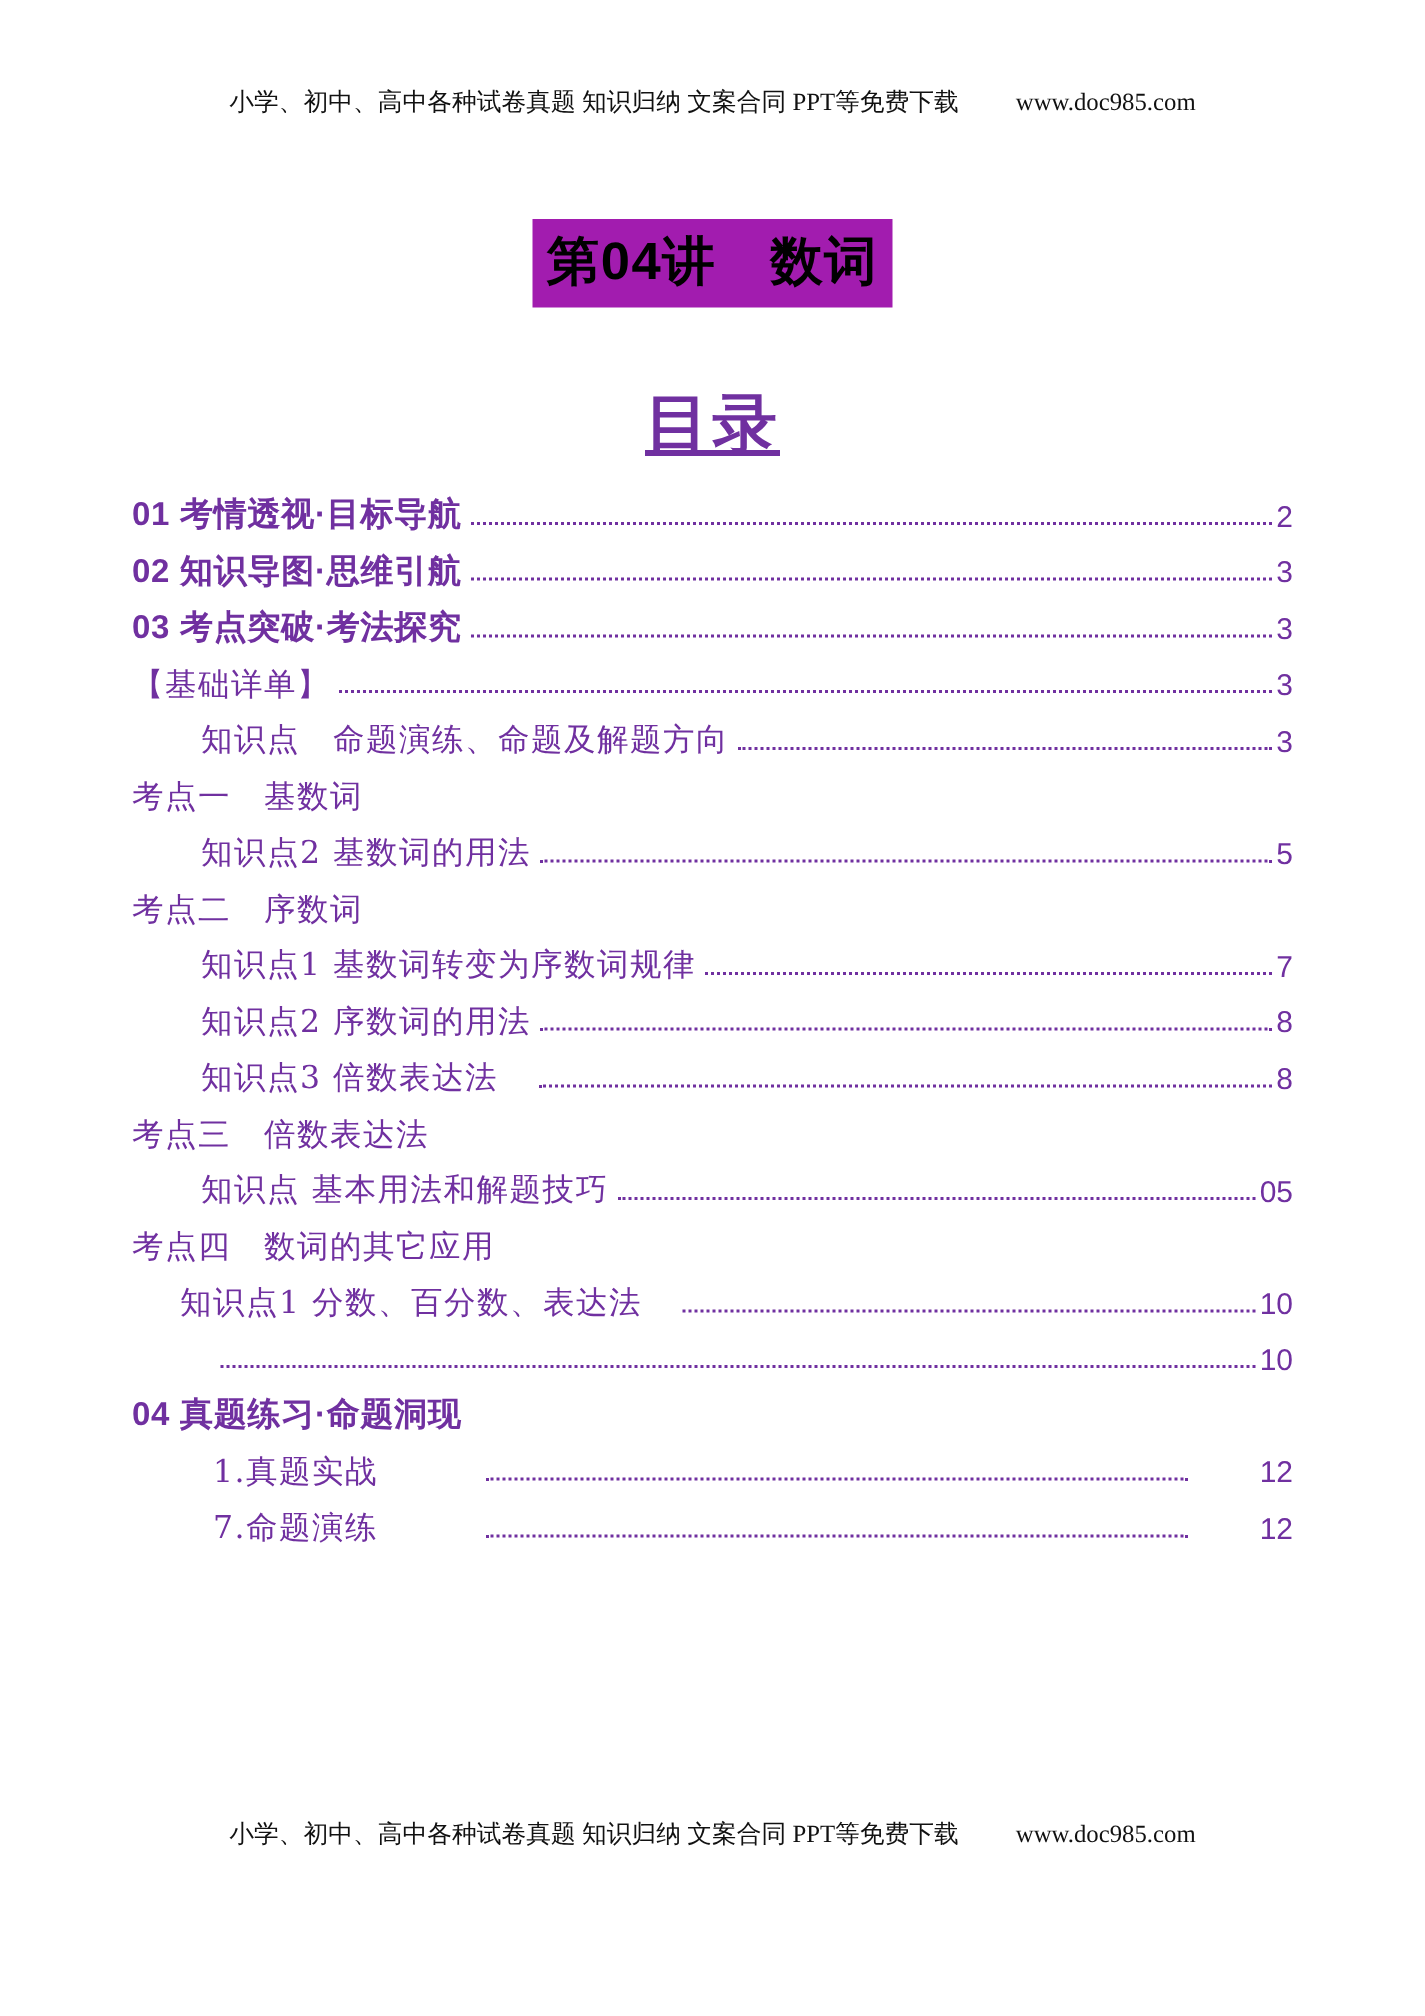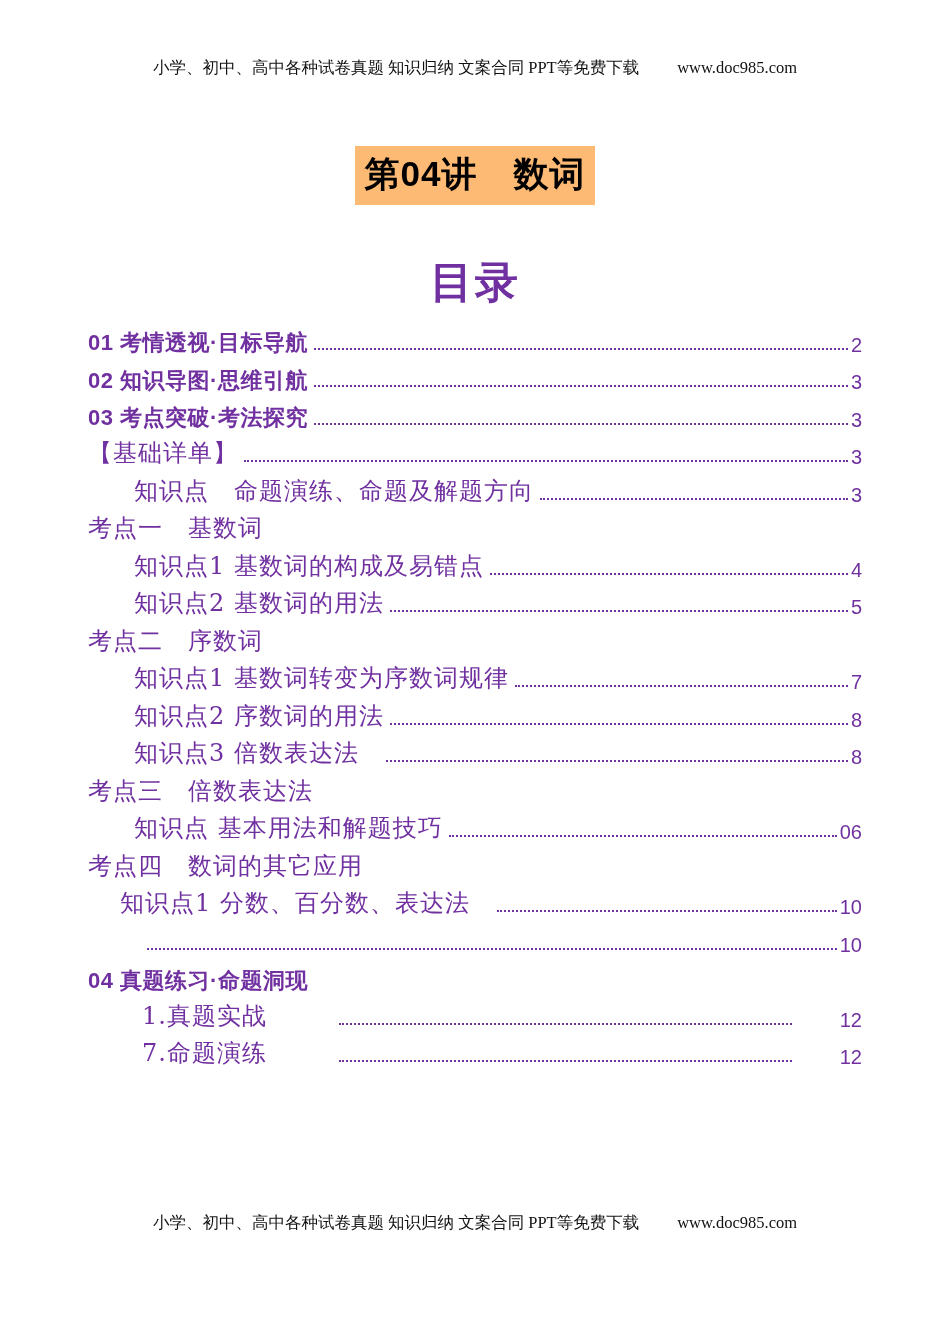--- a/index.html
+++ b/index.html
@@ -18,49 +18,50 @@
     font-size:16.5px;color:#111;white-space:nowrap;
   }
   .page-header{top:57px;}
   .page-footer{top:1212px;}
   .doc-title{
     position:absolute;top:146px;left:0;width:100%;
     text-align:center;margin:0;
   }
   .doc-title .hl{
     display:inline-block;
-    background:#fdba74;
+    background:#a21caf;
     font-family:"Liberation Sans",sans-serif;
     font-weight:700;font-size:35px;color:#000;
     padding:5px 10px 7px 10px;
     letter-spacing:1px;
   }
   .toc-heading{
     position:absolute;top:254px;left:0;width:100%;
     text-align:center;margin:0;
     font-family:"Liberation Sans",sans-serif;
     font-weight:700;font-size:43px;color:#7030a0;
     letter-spacing:2px;
+    text-decoration:underline;
   }
   .toc{
     position:absolute;top:321px;left:88px;right:88px;
     color:#7030a0;
   }
   .toc-row{
     display:flex;align-items:flex-end;
     height:37.5px;box-sizing:border-box;padding-bottom:3px;
   }
   .toc-label{white-space:nowrap;line-height:1.15;margin-top:32px;}
   .bold .toc-label{
     font-family:"Liberation Sans",sans-serif;
     font-weight:700;font-size:22px;letter-spacing:0.5px;
   }
   .kai .toc-label{
     font-family:"DejaVu Serif","Liberation Serif",serif;
-    font-size:24px;letter-spacing:1px;
+    font-size:21px;letter-spacing:1px;
   }
   .leader{
     flex:1 1 auto;min-width:12px;height:0;
     border-bottom:2px dotted #7030a0;
     margin:0 3px 6px 6px;
   }
   .gap .leader{margin-left:27px;}
   .toc-page{
     line-height:1.05;font-size:20px;
     font-family:"Liberation Sans",sans-serif;
@@ -108,25 +109,20 @@
     </div>
     <div class="toc-row kai ind2">
       <span class="toc-label">知识点　命题演练、命题及解题方向</span>
       <span class="leader"></span>
       <span class="toc-page">3</span>
     </div>
     <div class="toc-row kai ind0">
       <span class="toc-label">考点一　基数词</span>
     </div>
     <div class="toc-row kai ind2">
-      <span class="toc-label">知识点1 基数词的构成及易错点</span>
-      <span class="leader"></span>
-      <span class="toc-page">4</span>
-    </div>
-    <div class="toc-row kai ind2">
       <span class="toc-label">知识点2 基数词的用法</span>
       <span class="leader"></span>
       <span class="toc-page">5</span>
     </div>
     <div class="toc-row kai ind0">
       <span class="toc-label">考点二　序数词</span>
     </div>
     <div class="toc-row kai ind2">
       <span class="toc-label">知识点1 基数词转变为序数词规律</span>
       <span class="leader"></span>
@@ -141,21 +137,21 @@
       <span class="toc-label">知识点3 倍数表达法</span>
       <span class="leader"></span>
       <span class="toc-page">8</span>
     </div>
     <div class="toc-row kai ind0">
       <span class="toc-label">考点三　倍数表达法</span>
     </div>
     <div class="toc-row kai ind2">
       <span class="toc-label">知识点 基本用法和解题技巧</span>
       <span class="leader"></span>
-      <span class="toc-page">06</span>
+      <span class="toc-page">05</span>
     </div>
     <div class="toc-row kai ind0">
       <span class="toc-label">考点四　数词的其它应用</span>
     </div>
     <div class="toc-row kai ind1 gap">
       <span class="toc-label">知识点1 分数、百分数、表达法</span>
       <span class="leader"></span>
       <span class="toc-page">10</span>
     </div>
     <div class="toc-row kai ind1 gap">

